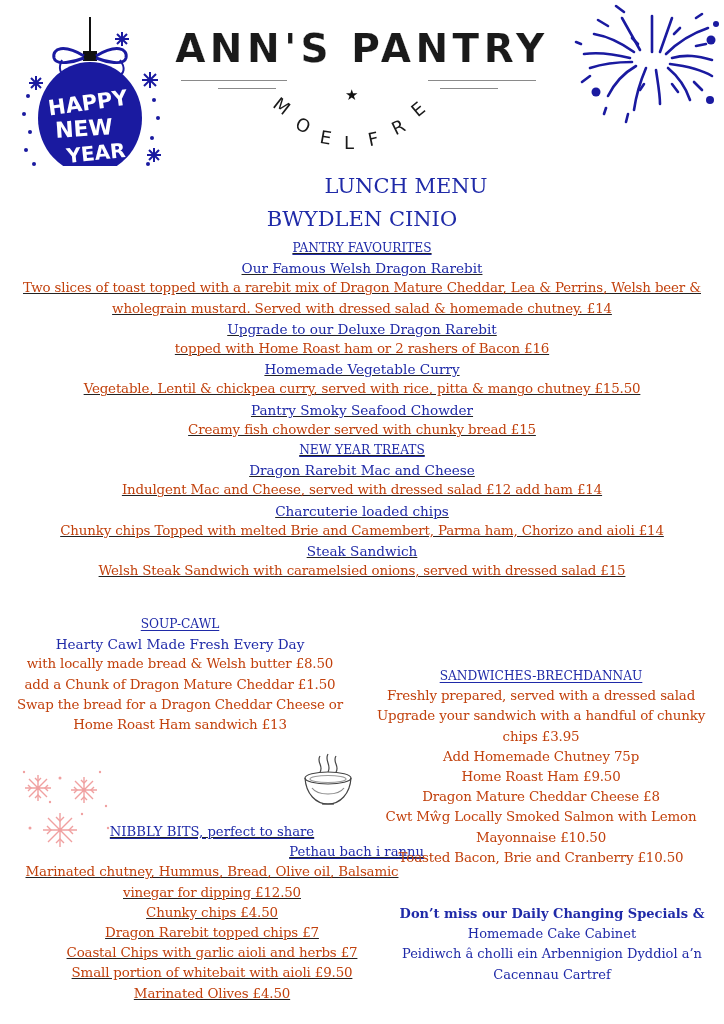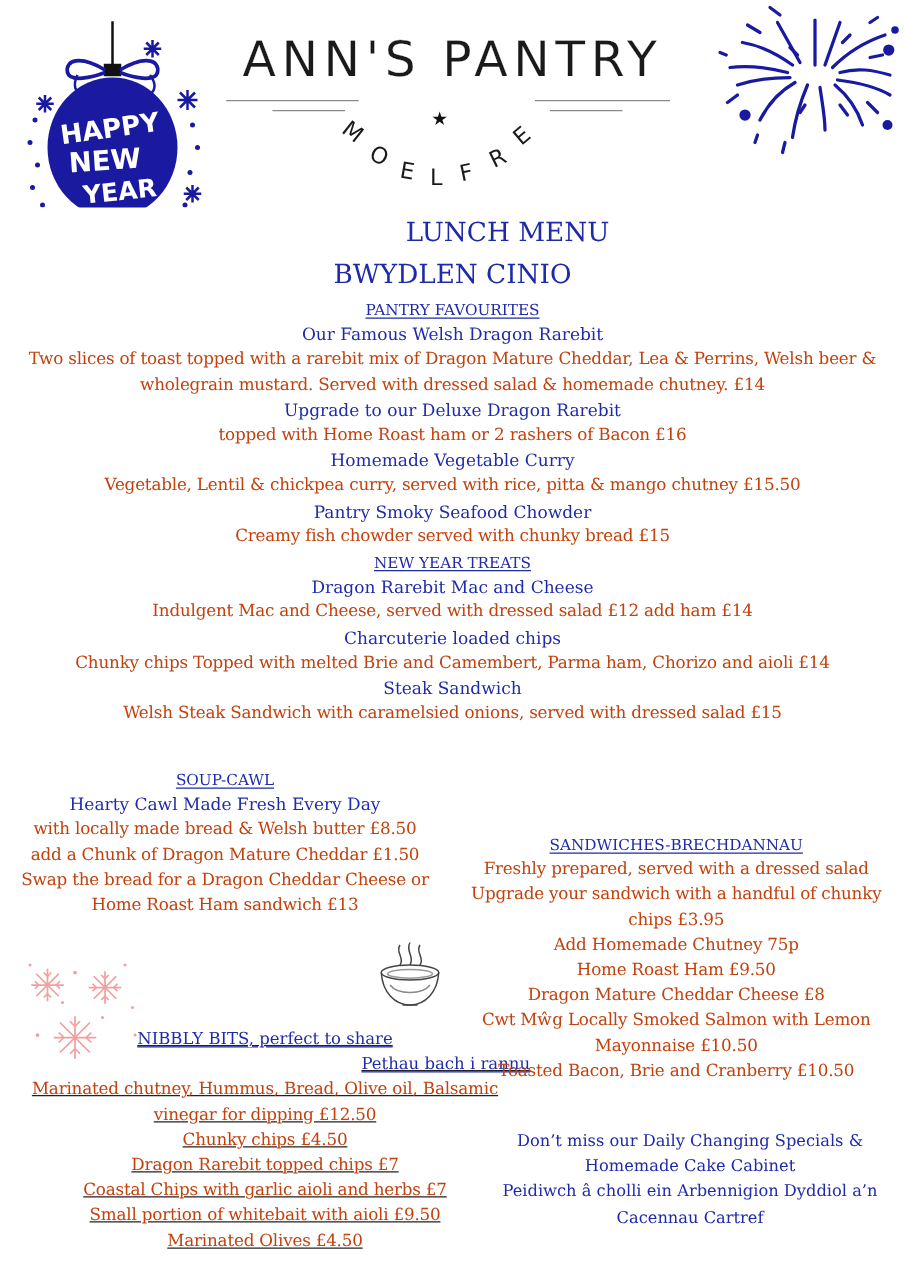--- a/index.html
+++ b/index.html
@@ -14,33 +14,33 @@
     .dark { color: #c2410c; }
     .u { text-decoration: underline; text-underline-offset: 2px; }
     .line { font-size: 13.4px; line-height: 20.2px; letter-spacing: -0.15px; white-space: nowrap; }
     .head { font-size: 13.6px; line-height: 20.2px; white-space: nowrap; }
     .sec { font-size: 12.2px; line-height: 20.2px; white-space: nowrap; }
 
     
     #logo-title {
       left: 174px; top: 26px; width: 376px; text-align: center;
       font-family: "DejaVu Sans", "Liberation Sans", sans-serif;
-      font-weight: 400; font-size: 39px; letter-spacing: 4.5px; color: #1a1a1a;
+      font-weight: 700; font-size: 39px; letter-spacing: 4.5px; color: #1a1a1a;
       -webkit-text-stroke: 0.2px #fff;
     }
     .rule { position: absolute; height: 1px; background: #8a8a8a; }
     #logo-sub {
       font-family: "DejaVu Sans", "Liberation Sans", sans-serif;
       font-size: 18px; letter-spacing: 2px; color: #1a1a1a;
     }
 
     #menu-title-1 { left: 0; top: 172px; width: 724px; font-size: 21px; line-height: 28px; padding-left: 44px; }
     #menu-title-2 { left: 0; top: 205px; width: 724px; font-size: 21px; line-height: 28px; }
 
-    .col-full { left: 0; width: 724px; }
+    .col-full { left: 0; width: 724px; text-decoration: underline; }
   </style>
 </head>
 <body>
 
 <div class="abs" style="left:0;top:0;width:724px;height:170px;">
 
   <svg class="abs" style="left:14px;top:14px;" width="150" height="152" viewBox="0 0 150 152">
     <line x1="76" y1="3" x2="76" y2="42" stroke="#111" stroke-width="2"></line>
     <rect x="69" y="37" width="14" height="10" fill="#111"></rect>
     <path d="M70 42 C50 30,38 34,40 44 C42 52,60 48,70 44" fill="none" stroke="#1a1aa0" stroke-width="3"></path>
@@ -219,17 +219,17 @@
   <div class="line dark">chips £3.95</div>
   <div class="line dark">Add Homemade Chutney 75p</div>
   <div class="line dark">Home Roast Ham £9.50</div>
   <div class="line dark">Dragon Mature Cheddar Cheese £8</div>
   <div class="line dark">Cwt Mŵg Locally Smoked Salmon with Lemon</div>
   <div class="line dark">Mayonnaise £10.50</div>
   <div class="line dark">Toasted Bacon, Brie and Cranberry £10.50</div>
 </div>
 
 <div class="abs center" style="left:380px;top:904px;width:344px;">
-  <div class="head blue" style="font-size:13px;">Don’t miss our Daily Changing Specials &amp;</div>
+  <div class="head blue" style="font-size:13px;font-weight:bold;">Don’t miss our Daily Changing Specials &amp;</div>
   <div class="head blue" style="font-size:13px;">Homemade Cake Cabinet</div>
   <div class="head blue" style="font-size:13px;">Peidiwch â cholli ein Arbennigion Dyddiol a’n</div>
   <div class="head blue" style="font-size:13px;">Cacennau Cartref</div>
 </div>
 
 </body></html>

